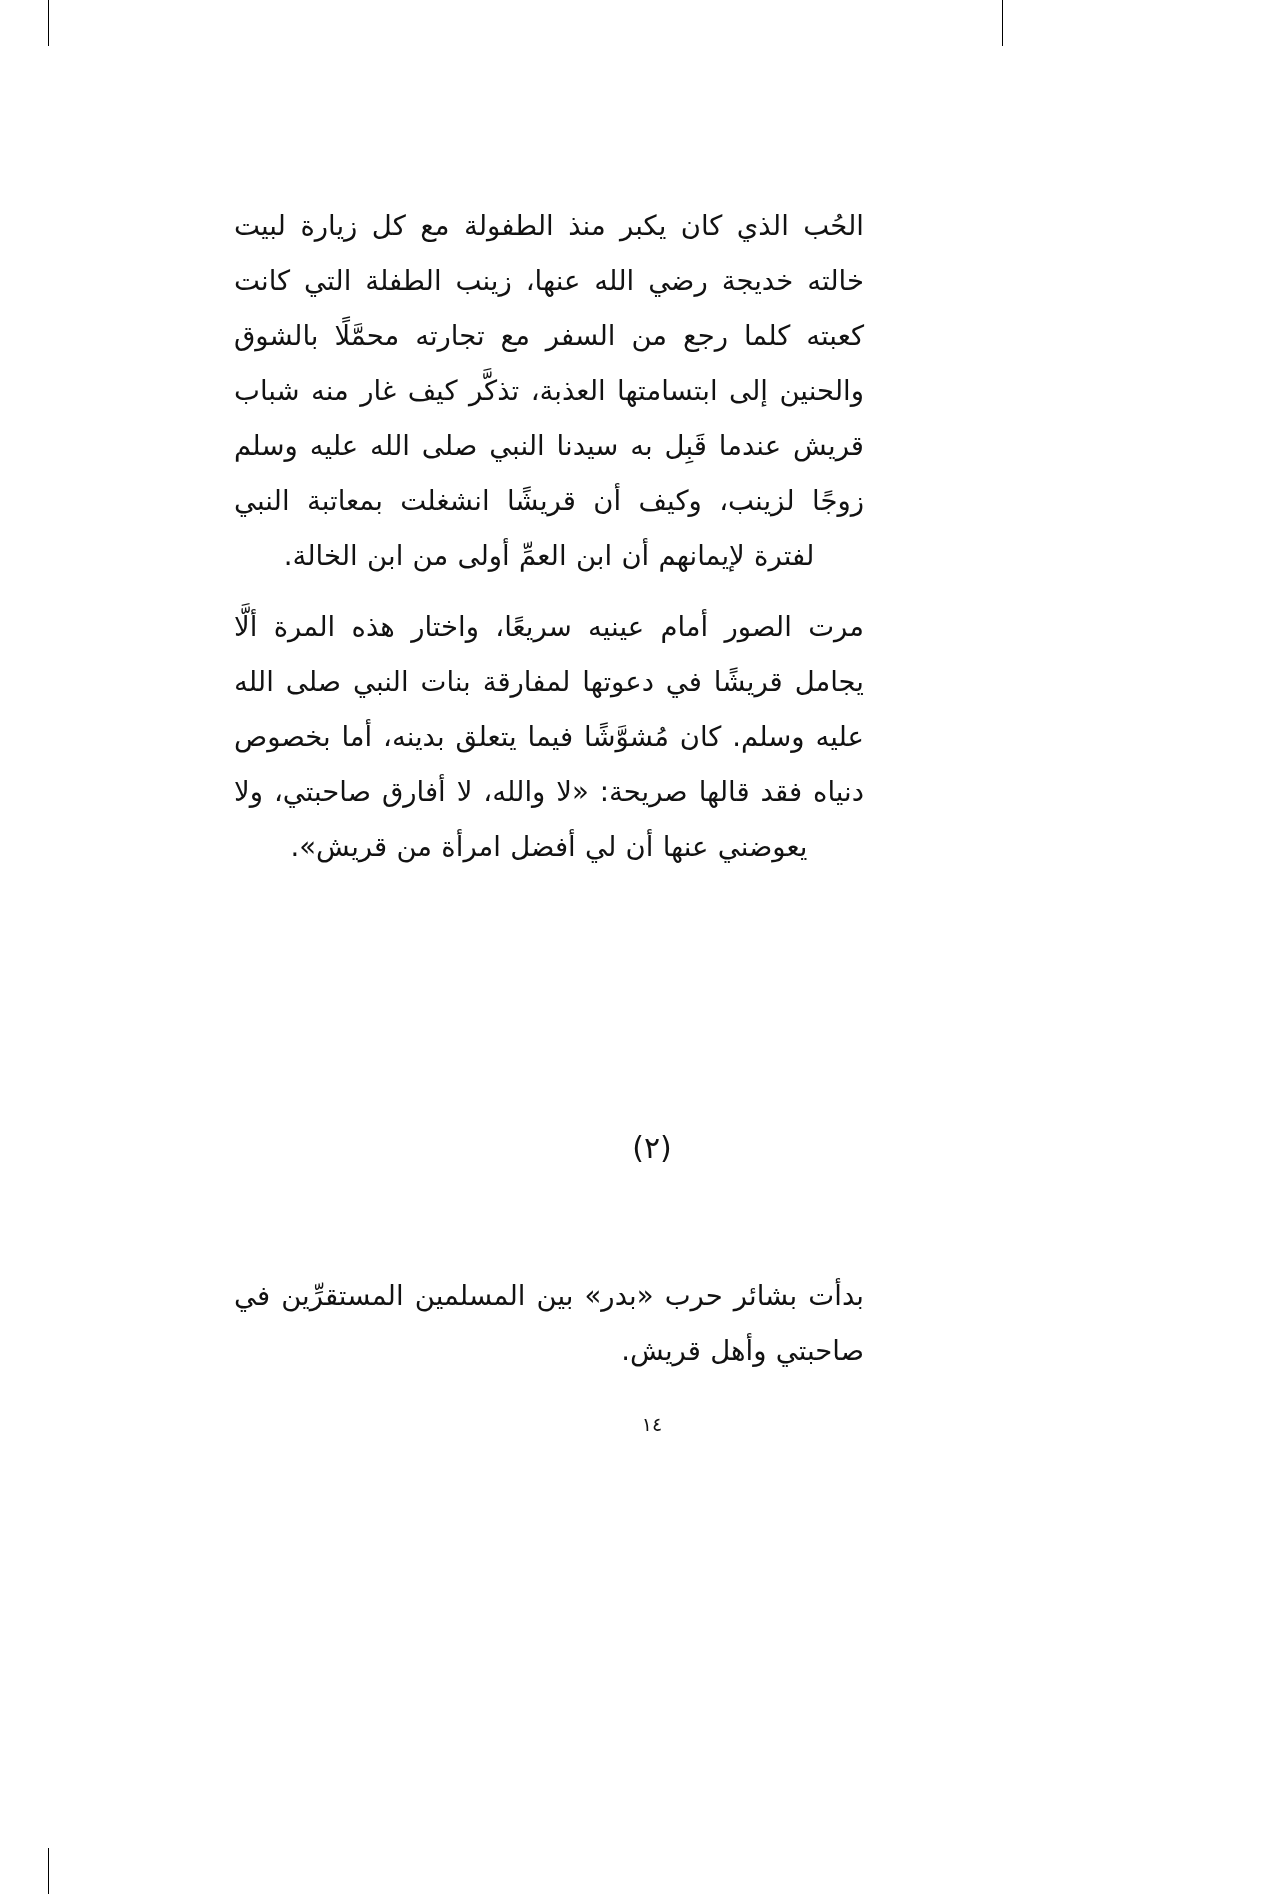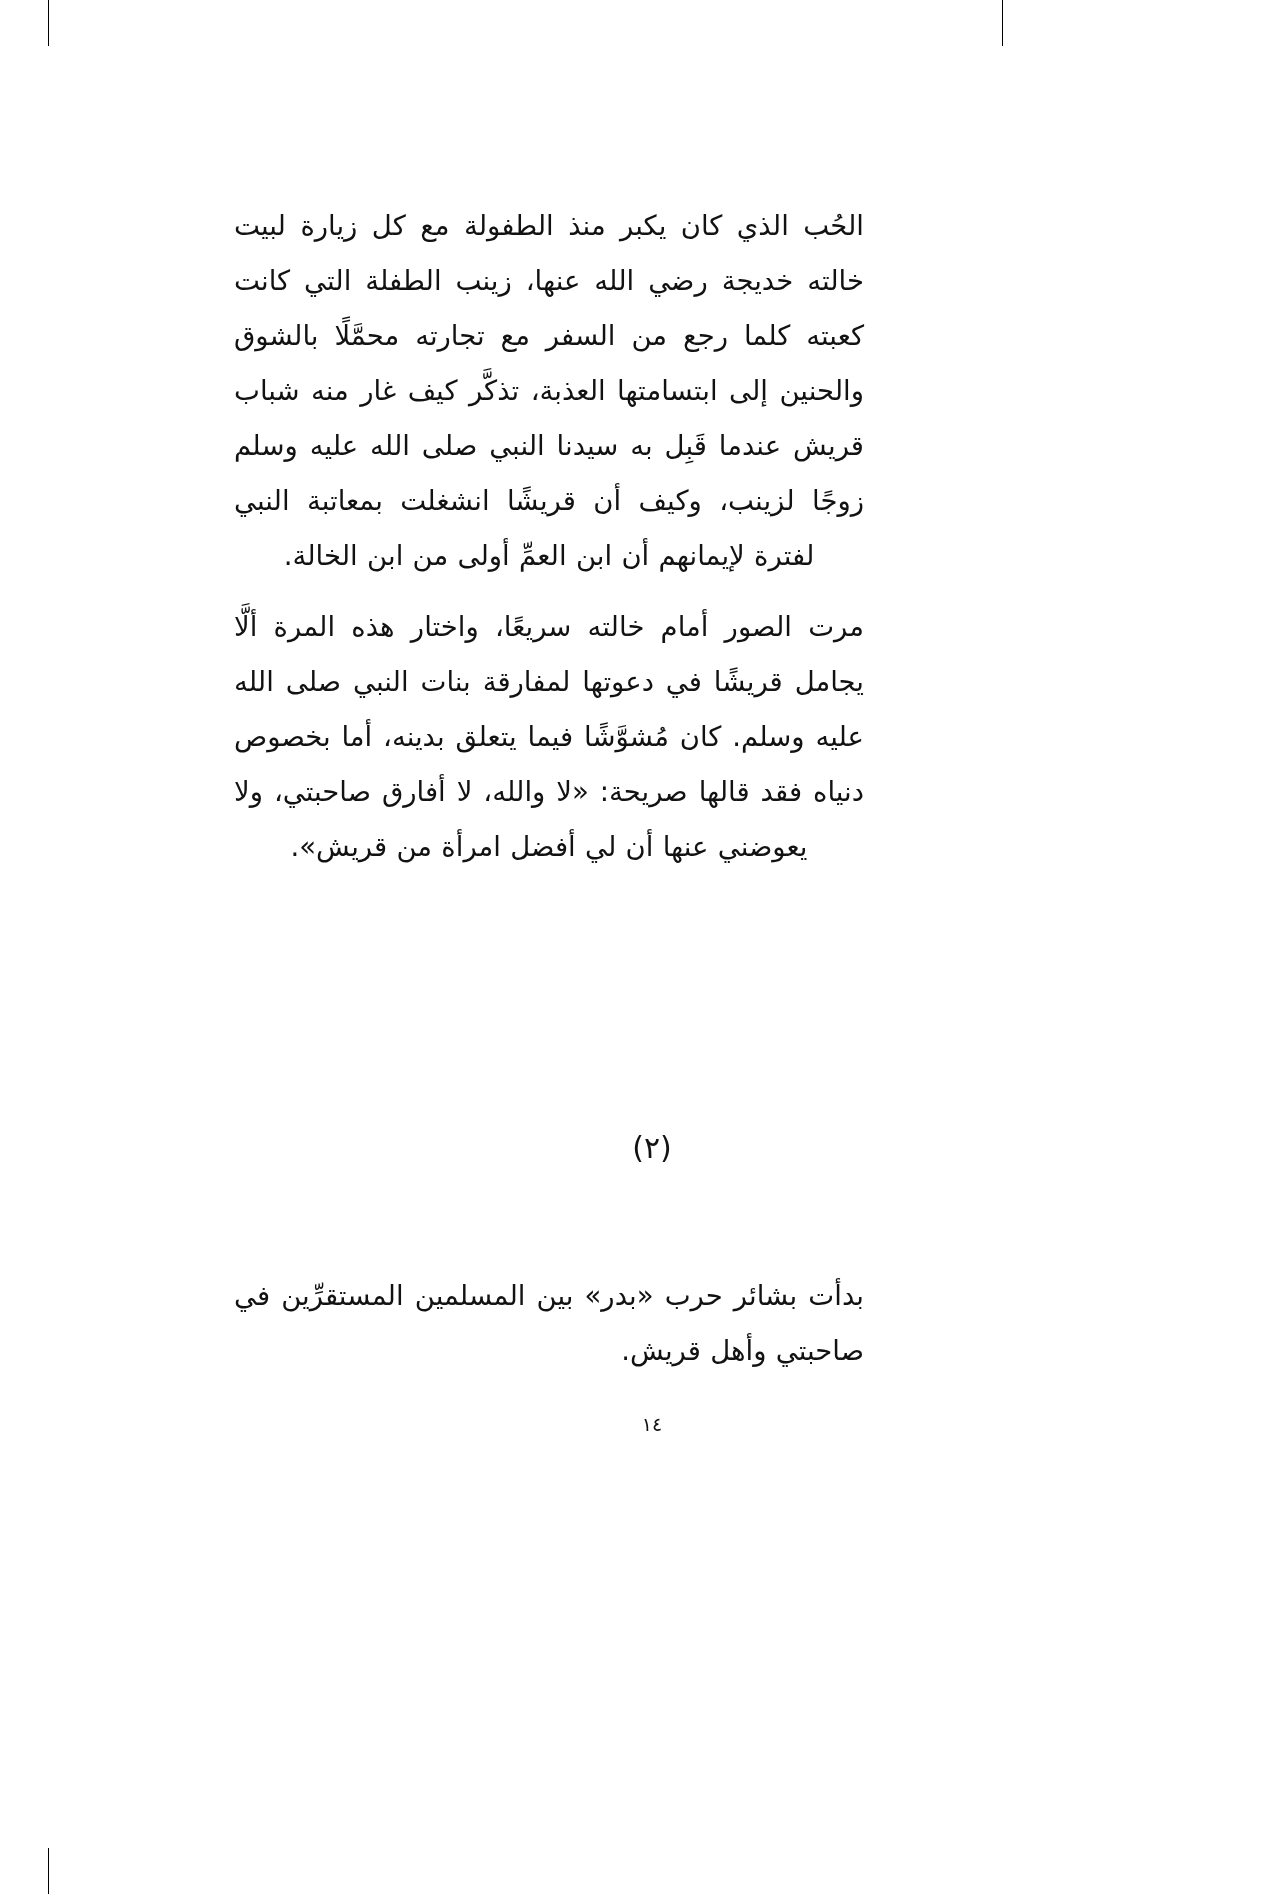--- a/index.html
+++ b/index.html
@@ -125,21 +125,21 @@
   <div class="v"></div>
 </div>
 <div class="crop-mark" id="crop-bl">
   <div class="v"></div>
 </div>
 
 <div id="page-content">
 
   <div class="text-column">
     <p class="para">الحُب الذي كان يكبر منذ الطفولة مع كل زيارة لبيت خالته خديجة رضي الله عنها، زينب الطفلة التي كانت كعبته كلما رجع من السفر مع تجارته محمَّلًا بالشوق والحنين إلى ابتسامتها العذبة، تذكَّر كيف غار منه شباب قريش عندما قَبِل به سيدنا النبي صلى الله عليه وسلم زوجًا لزينب، وكيف أن قريشًا انشغلت بمعاتبة النبي لفترة لإيمانهم أن ابن العمِّ أولى من ابن الخالة.</p>
-    <p class="para">مرت الصور أمام خالته سريعًا، واختار هذه المرة ألَّا يجامل قريشًا في دعوتها لمفارقة بنات النبي صلى الله عليه وسلم. كان مُشوَّشًا فيما يتعلق بدينه، أما بخصوص دنياه فقد قالها صريحة: «لا والله، لا أفارق صاحبتي، ولا يعوضني عنها أن لي أفضل امرأة من قريش».</p>
+    <p class="para">مرت الصور أمام عينيه سريعًا، واختار هذه المرة ألَّا يجامل قريشًا في دعوتها لمفارقة بنات النبي صلى الله عليه وسلم. كان مُشوَّشًا فيما يتعلق بدينه، أما بخصوص دنياه فقد قالها صريحة: «لا والله، لا أفارق صاحبتي، ولا يعوضني عنها أن لي أفضل امرأة من قريش».</p>
   </div>
 
   <div class="section-divider">(٢)</div>
 
   <div class="section-body">
     <p class="para">بدأت بشائر حرب «بدر» بين المسلمين المستقرِّين في صاحبتي وأهل قريش.</p>
   </div>
 
   <div class="page-number">١٤</div>
 

